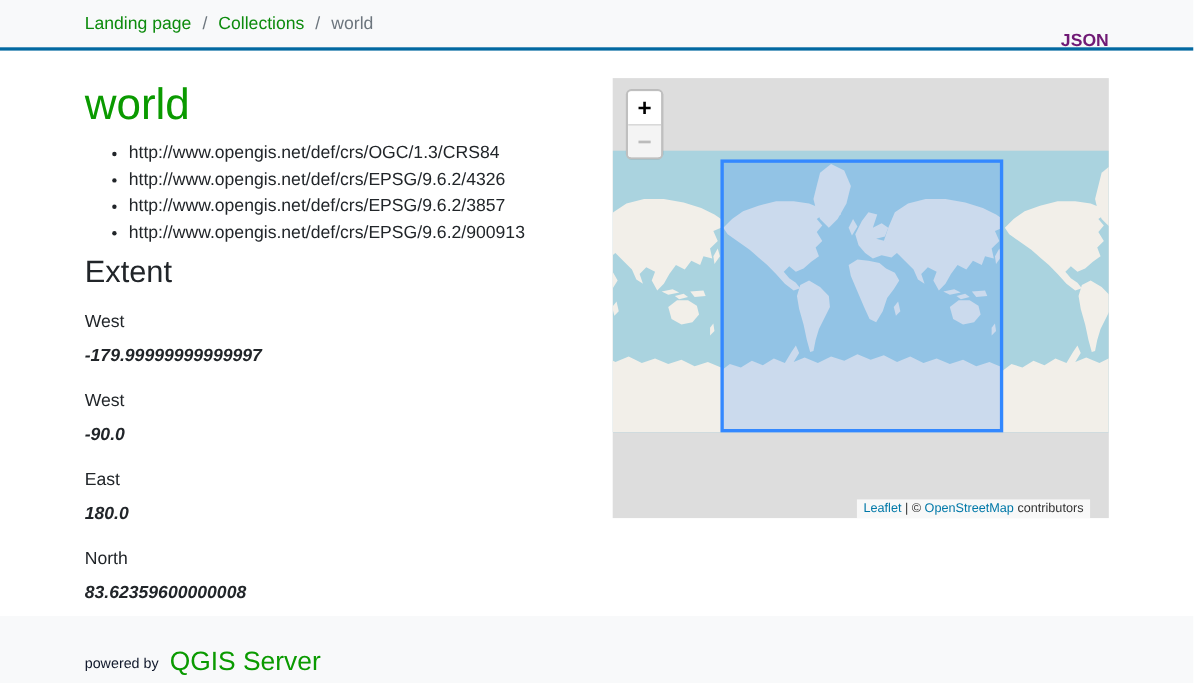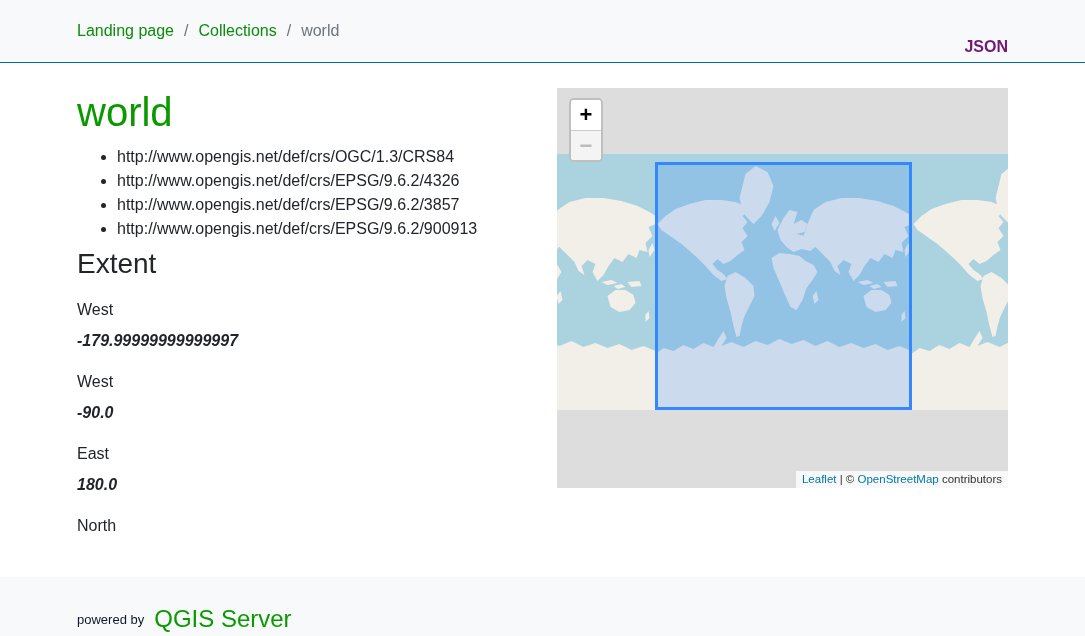--- a/index.html
+++ b/index.html
@@ -4,21 +4,21 @@
 <style>
   * { box-sizing: border-box; }
   html,body { margin:0; padding:0; }
   body {
     width:1085px; height:636px; position:relative; overflow:hidden;
     background:#ffffff; color:#212529;
     font-family:"Liberation Sans", sans-serif; font-size:16px;
   }
   
   .topbar {
-    height:63px; background:#f8f9fa; border-bottom:1px solid #0369a1;
+    height:46px; background:#f8f9fa; border-bottom:3px solid #0369a1;
     display:flex; align-items:center; justify-content:space-between;
     padding:0 77px;
   }
   .breadcrumb { display:flex; align-items:center; }
   .crumb-link { color:#0d8b0d; text-decoration:none; cursor:pointer; }
   .crumb-sep { color:#6c757d; margin:0 10px; }
   .crumb-current { color:#6c757d; }
   .json-link { color:#701a75; font-weight:bold; text-decoration:none; cursor:pointer;margin-top:32px; }
 
   
@@ -64,21 +64,21 @@
   }
   .zoom-btn {
     width:30px; height:30px; display:flex; align-items:center; justify-content:center;
     font-size:22px; font-weight:700; color:#000; background:#fff; cursor:pointer;
     line-height:30px;
   }
   .zoom-btn.disabled {
     border-top:1px solid #ccc; color:#bbbbbb; background:#f4f4f4; cursor:default;
   }
   .attribution {
-    position:absolute; right:0; bottom:0;
+    position:absolute; right:17px; bottom:0;
     background:rgba(255,255,255,0.8); padding:2px 6px 3px 6px;
     font-size:11.5px; color:#333;
   }
   .attribution a { color:#0078a8; text-decoration:none; cursor:pointer; white-space:pre; }
   .attribution span { white-space:pre; }
 
   
   .footer {
     height:61px; background:#f8f9fa;
     display:flex; align-items:flex-end; padding:0 77px 8px 77px;
@@ -114,20 +114,21 @@
 
     <h2 class="section-heading">Extent</h2>
     <div class="extent-block">
       <div class="ext-label">West</div>
       <div class="ext-value">-179.99999999999997</div>
       <div class="ext-label">West</div>
       <div class="ext-value">-90.0</div>
       <div class="ext-label">East</div>
       <div class="ext-value">180.0</div>
       <div class="ext-label">North</div>
+      <div class="ext-value">83.62359600000008</div>
     </div>
   </div>
 
   <div class="col-right">
     <div class="map">
 
       <div class="tiles">
         <svg width="451" height="256" viewBox="0 0 451 256" xmlns="http://www.w3.org/2000/svg">
           <defs>
             <g id="w" fill="#f2efe9">

